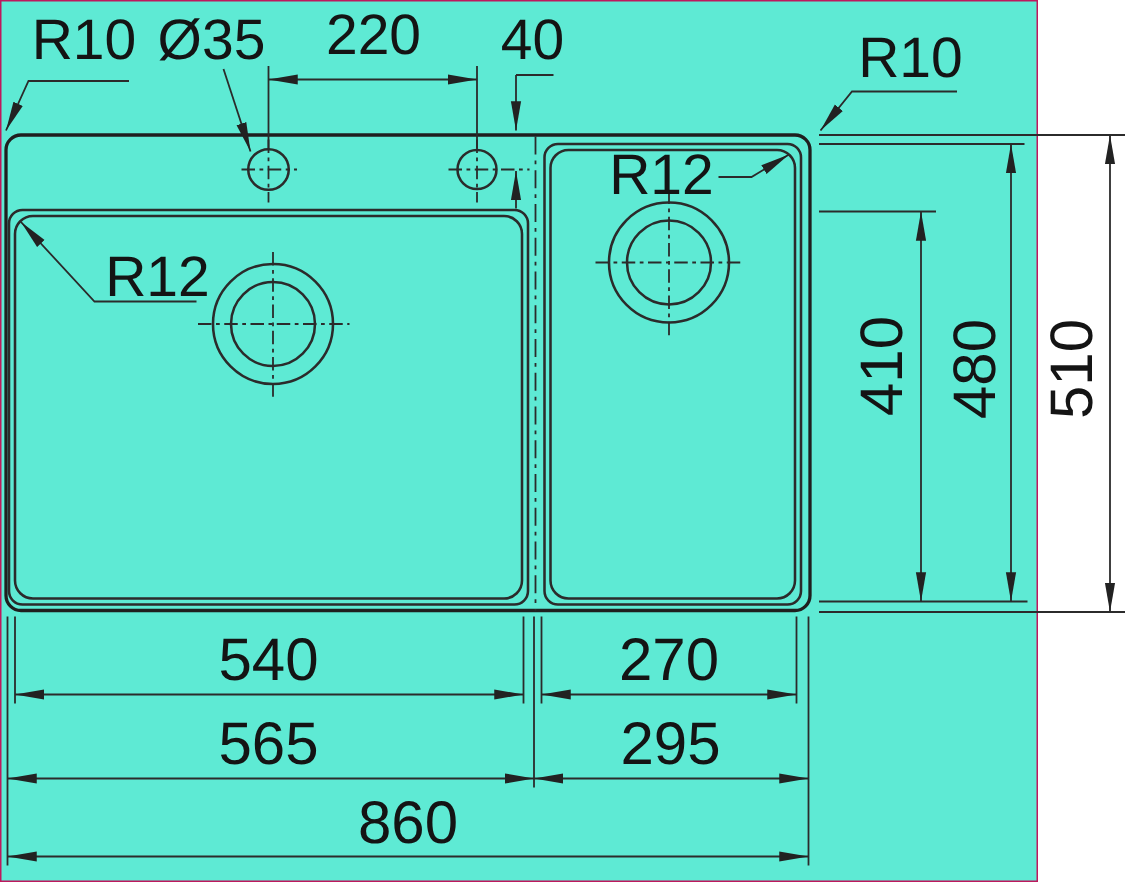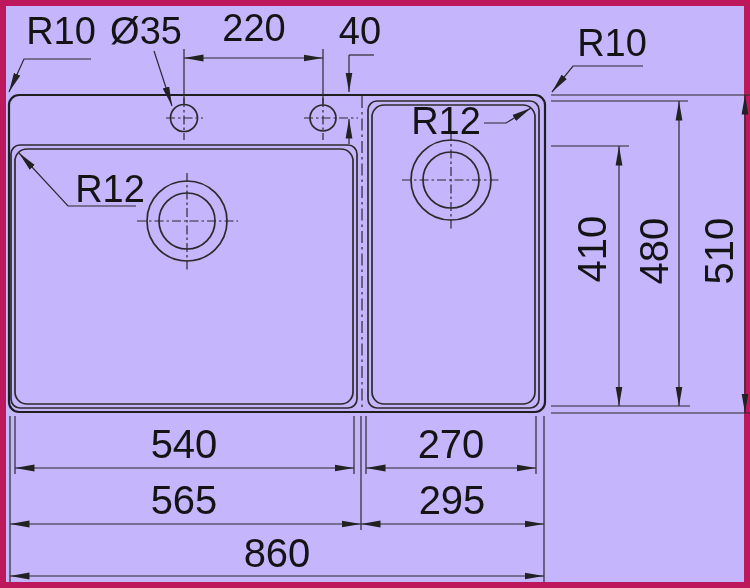--- a/index.html
+++ b/index.html
@@ -1,18 +1,18 @@
 <!DOCTYPE html>
 <html><head>
 <meta charset="utf-8">
 <style>
   html,body{margin:0;padding:0;background:#fff;}
   .canvas{
-    position:relative;width:750px;height:588px;background:#c4b5fd;
-    border:6px solid #be185d;box-sizing:border-box;
+    position:relative;width:692px;height:588px;background:#5eead4;
+    border:1px solid #be185d;box-sizing:border-box;
     font-family:"Liberation Sans", sans-serif;
   }
   svg{display:block;}
   text{
     font-family:"Liberation Sans", sans-serif;
     fill:#141414;
   }
   .dim-num{font-size:40px;}
   .top-lbl{font-size:38px;}
   .thin{stroke:#2b2b2b;stroke-width:1.2;fill:none;}

